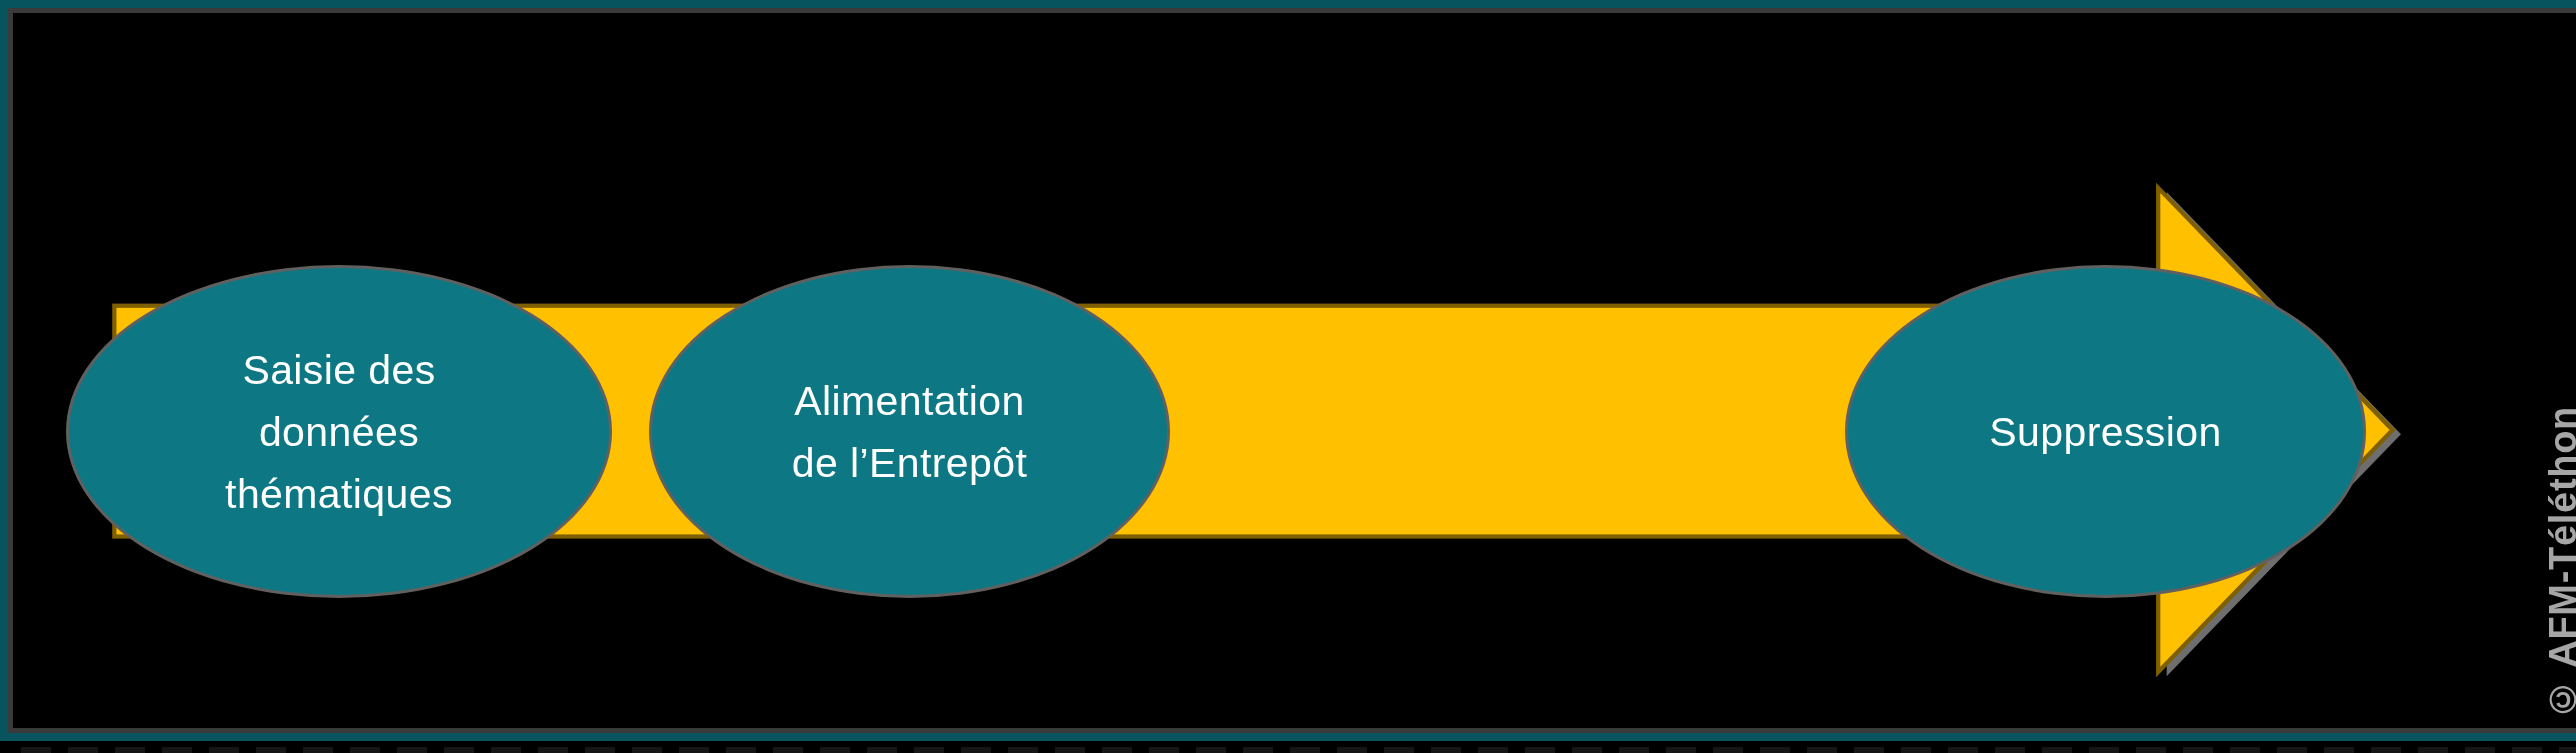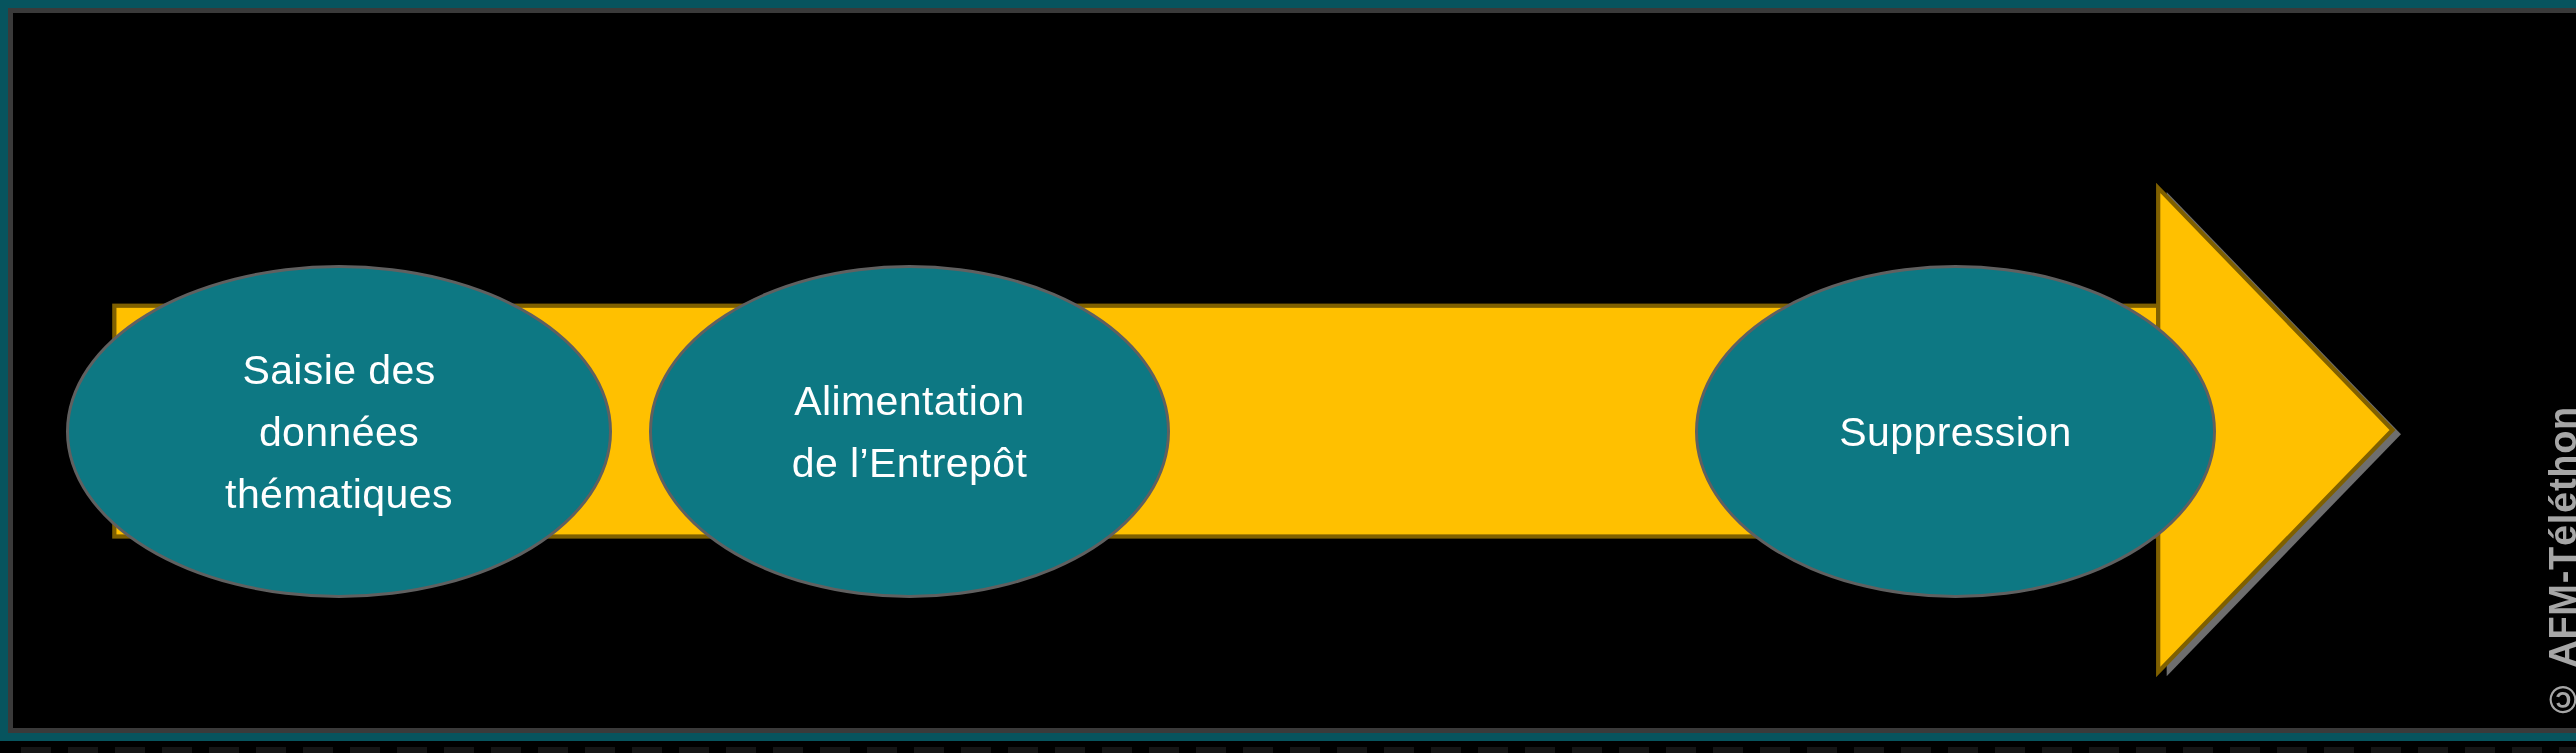--- a/index.html
+++ b/index.html
@@ -59,21 +59,21 @@
     font-size: 41px;
     line-height: 62px;
     white-space: pre-line;
     font-weight: 400;
     letter-spacing: 0.4px;
   }
   
   .e1 { left: 66px;   top: 265px; width: 546px; height: 333px; }
   .e2 { left: 649px;  top: 265px; width: 521px; height: 333px; }
   .e3 { left: 1208px; top: 265px; width: 521px; height: 333px; }
-  .e4 { left: 1695px; top: 265px; width: 521px; height: 333px; }
+  .e4 { left: 1845px; top: 265px; width: 521px; height: 333px; }
   .watermark {
     position: absolute;
     right: 28px;
     bottom: 34px;
     writing-mode: vertical-rl;
     transform: rotate(180deg);
     color: #A6A6A6;
     font-size: 38px;
     font-weight: 700;
     letter-spacing: 0.7px;

